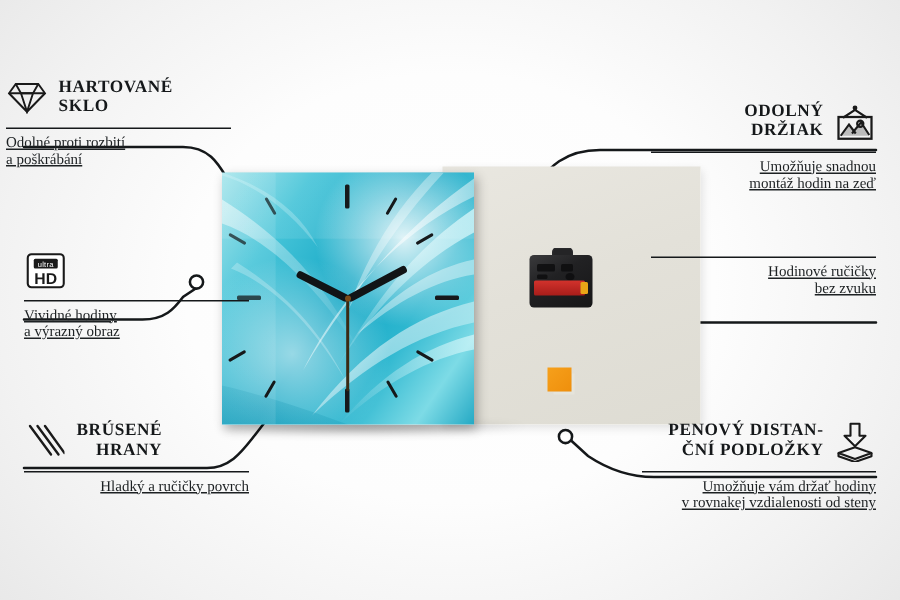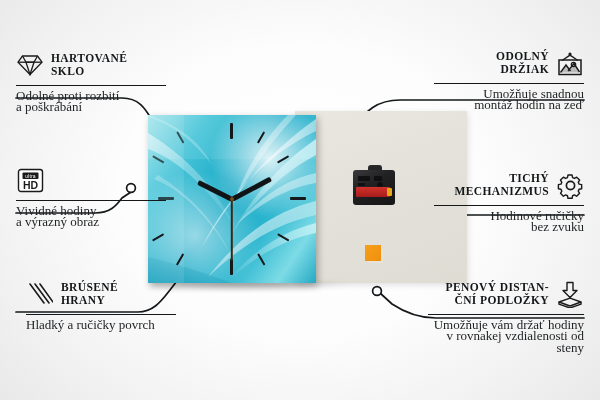--- a/index.html
+++ b/index.html
@@ -56,34 +56,35 @@
     white-space: pre-line;
   }
   .feature.right .title { text-align: right; }
   .feature .rule {
     height: 0;
     border-top: 1.3px solid #15181a;
     margin-top: 3px;
   }
   .feature .desc {
     font-family: "Liberation Serif", serif;
-    font-size: 13px;
+    font-size: 10px;
     line-height: 11.5px;
     color: #1d2123;
     margin-top: 3.5px;
     white-space: pre-line;
+    text-decoration: underline;
   }
   .feature.right .desc { text-align: right; }
 
   
-  #f-glass   { left: 16px;  top: 48px;  }
+  #f-glass   { left: 4px;  top: 48px;  }
   #f-print   { left: 16px;  top: 163px; }
-  #f-edges   { left: 26px;  top: 277px; }
+  #f-edges   { left: 16px;  top: 277px; text-align: right; }
   
-  #f-holder  { left: 434px; top: 46px;  }
+  #f-holder  { left: 434px; top: 64px;  }
   #f-silent  { left: 434px; top: 168px; }
   #f-foam    { left: 428px; top: 277px; width: 156px; }
 
   
   #connectors {
     position: absolute;
     left: 0; top: 0;
     width: 600px; height: 400px;
     pointer-events: none;
   }
@@ -375,30 +376,20 @@
       </span>
       <div class="title">ODOLNÝ
 DRŽIAK</div>
     </div>
     <div class="rule"></div>
     <div class="desc">Umožňuje snadnou
 montáž hodin na zeď</div>
   </div>
 
   <div class="feature right" id="f-silent">
-    <div class="head">
-      <span class="icon">
-        <svg width="27" height="27" viewBox="0 0 27 27" fill="none" stroke="currentColor" stroke-width="1.7" stroke-linejoin="round">
-          <path d="M11,1.5 h5 l0.6,3.1 2.2,1.0 2.7,-1.6 3.5,3.5 -1.6,2.7 1.0,2.2 3.1,0.6 v5 l-3.1,0.6 -1.0,2.2 1.6,2.7 -3.5,3.5 -2.7,-1.6 -2.2,1.0 -0.6,3.1 h-5 l-0.6,-3.1 -2.2,-1.0 -2.7,1.6 -3.5,-3.5 1.6,-2.7 -1.0,-2.2 -3.1,-0.6 v-5 l3.1,-0.6 1.0,-2.2 -1.6,-2.7 3.5,-3.5 2.7,1.6 2.2,-1.0 Z" transform="scale(0.83) translate(2.2,2.2)"></path>
-          <circle cx="13.5" cy="13.5" r="4.1"></circle>
-        </svg>
-      </span>
-      <div class="title">TICHÝ
-MECHANIZMUS</div>
-    </div>
     <div class="rule"></div>
     <div class="desc">Hodinové ručičky
 bez zvuku</div>
   </div>
 
   <div class="feature right" id="f-foam">
     <div class="head">
       <span class="icon">
         <svg width="28" height="27" viewBox="0 0 28 27" fill="none" stroke="currentColor" stroke-width="1.4" stroke-linejoin="round">
           <path d="M11,1.5 h6 v8 h4 l-7,7 -7,-7 h4 Z"></path>

